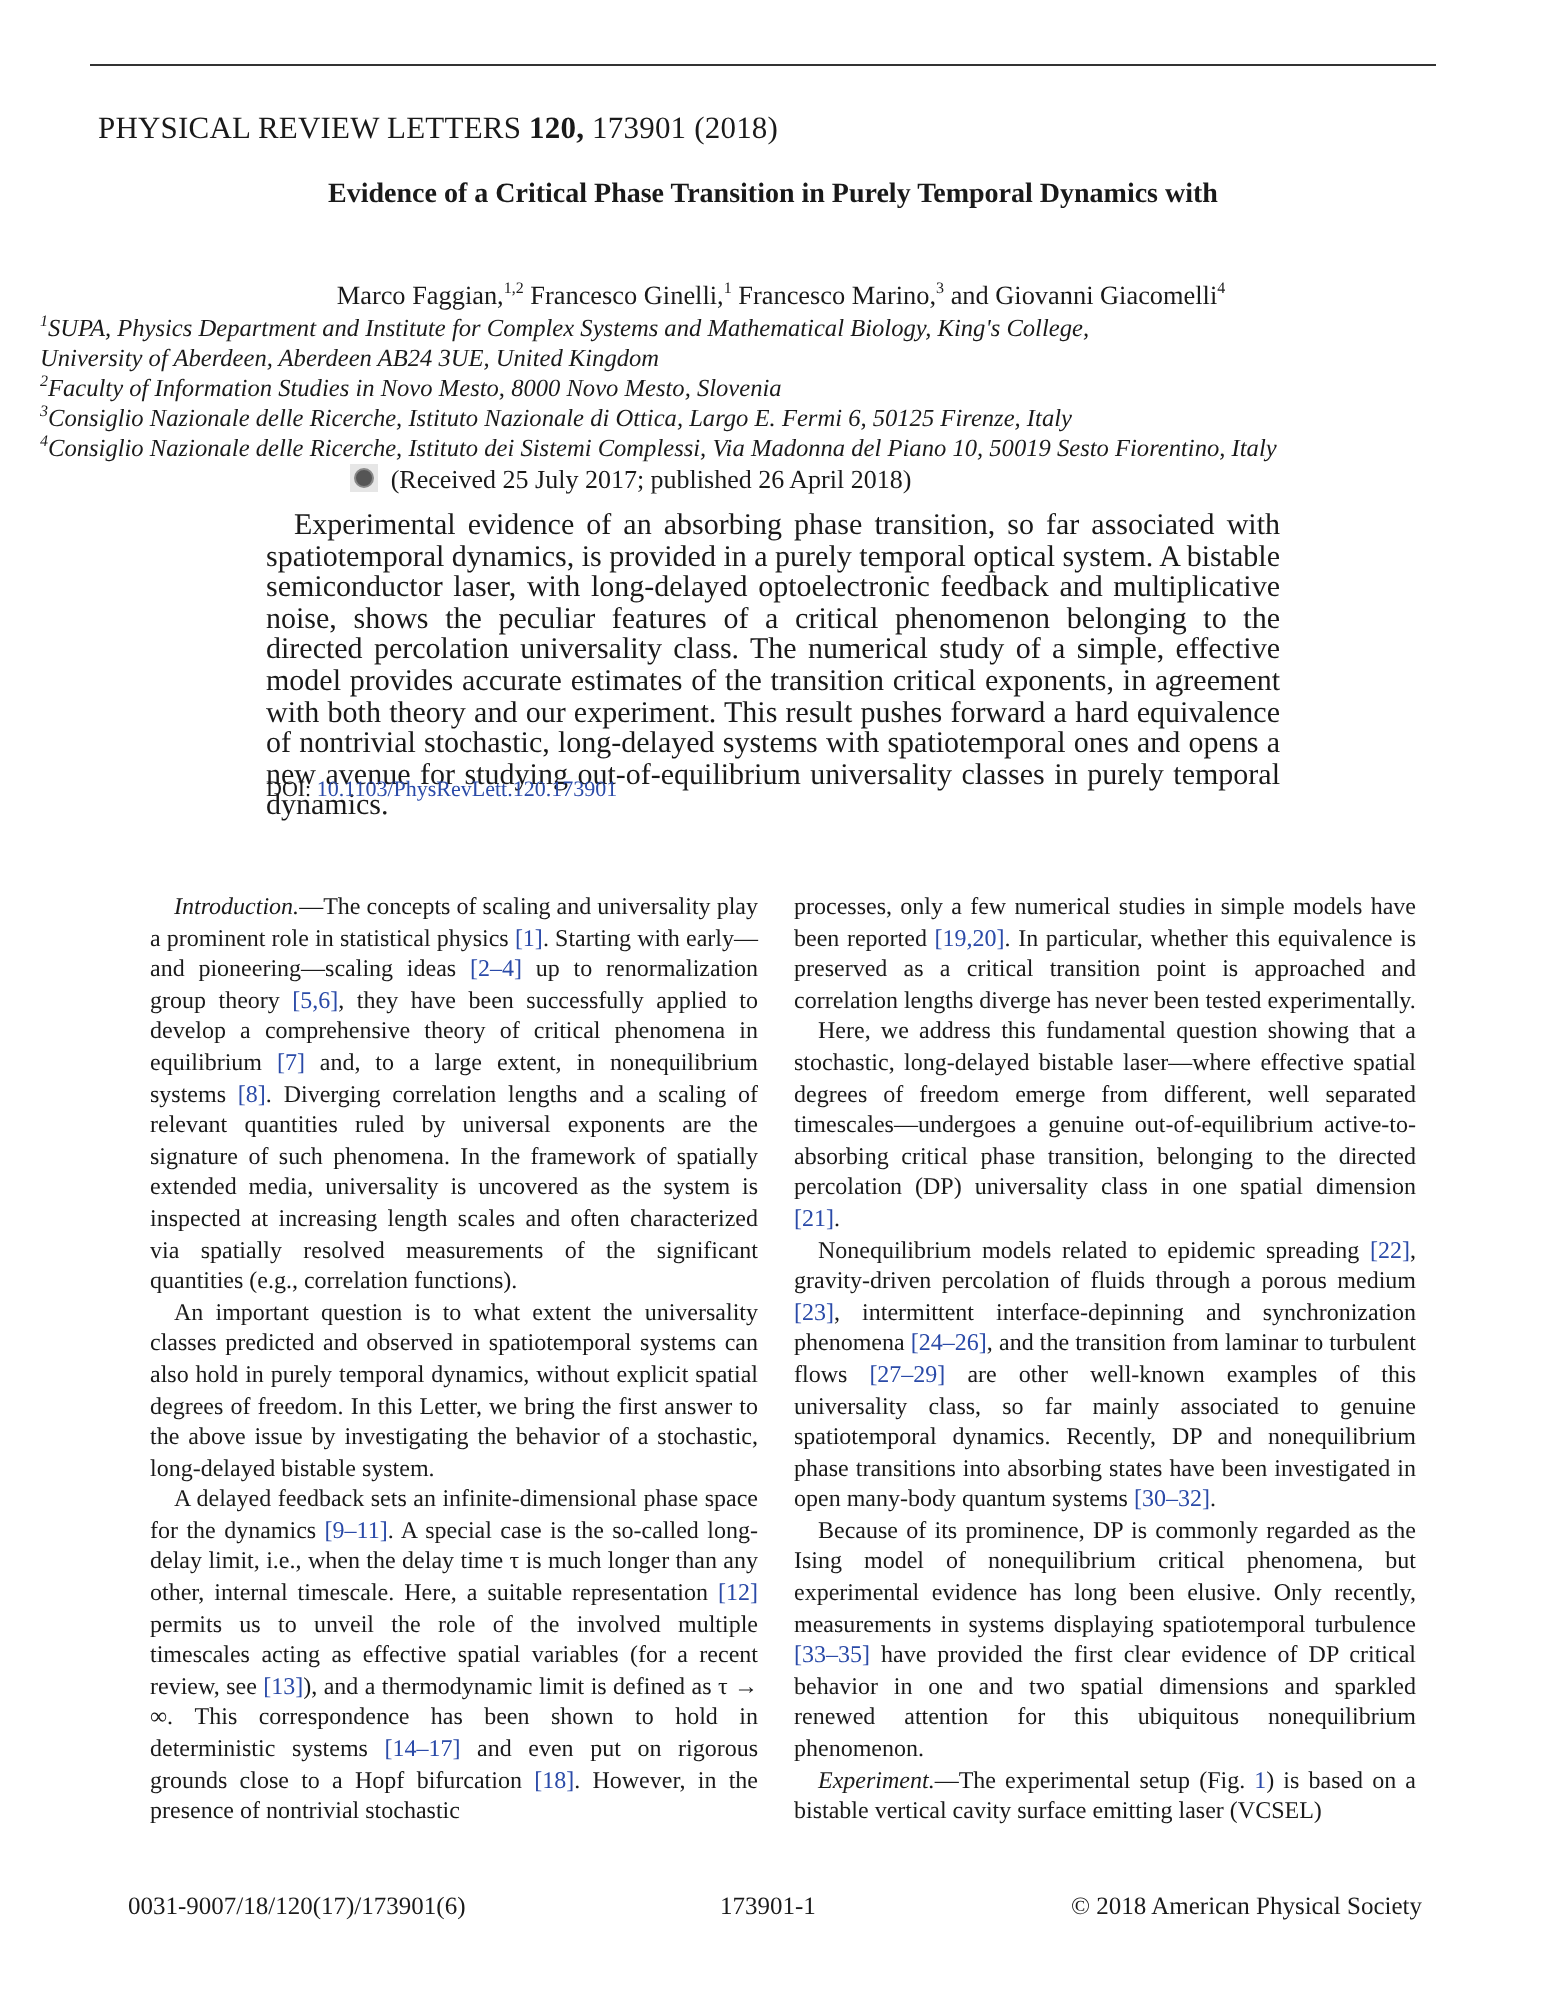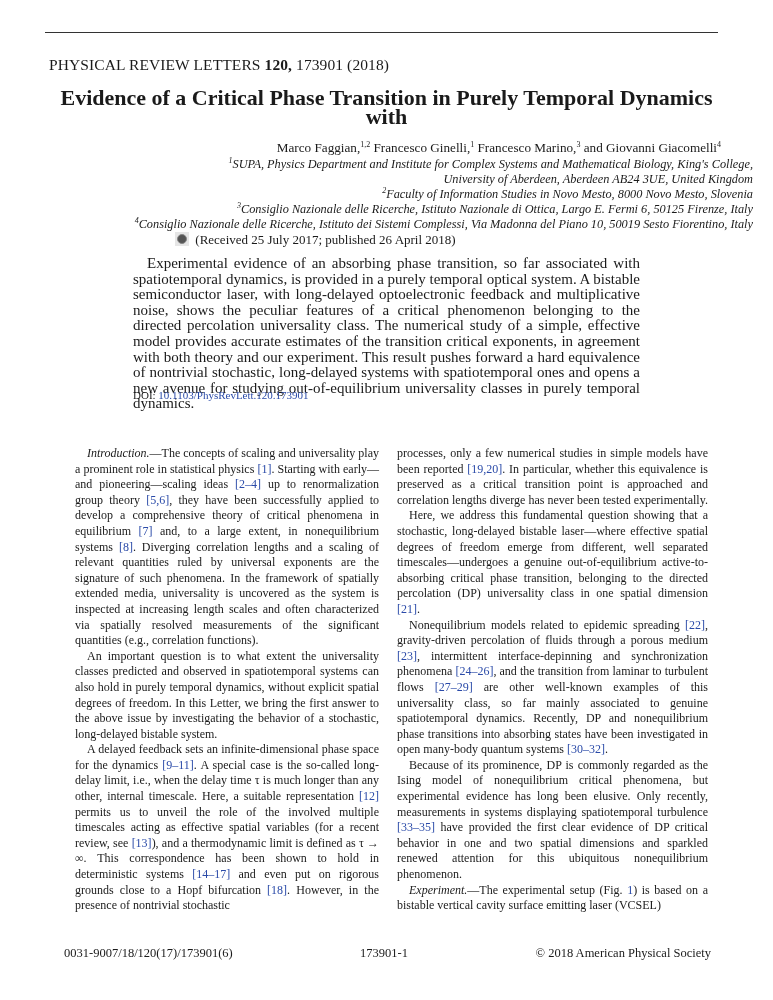--- a/index.html
+++ b/index.html
@@ -4,24 +4,24 @@
 <style>
   html, body { margin: 0; padding: 0; background: #ffffff; }
   body { width: 773px; height: 1000px; position: relative; overflow: hidden;
          font-family: "Liberation Serif", "DejaVu Serif", serif; color: #1a1a1a; }
   .header { position: absolute; left: 49px; top: 8px; width: 673px; text-align: left;
             font-size: 15.5px; letter-spacing: 0.1px; margin-top: 48px; }
   .header b { font-weight: bold; }
   .header-rule { position: absolute; left: 45px; top: 32px; width: 673px; height: 0;
                  border-top: 1.5px solid #333; }
   .title { position: absolute; left: 60px; top: 88px; width: 653px; text-align: center;
-           font-weight: bold; font-size: 22px; line-height: 19px; }
-  .authors { position: absolute; left: 28px; top: 140px; width: 693px; text-align: right;
+           font-weight: bold; font-size: 14px; line-height: 19px; }
+  .authors { position: absolute; left: 44px; top: 140px; width: 693px; text-align: center;
              font-size: 13.2px; line-height: 16px; }
-  .affil { position: absolute; left: 20px; width: 733px; text-align: right; font-style: italic;
+  .affil { position: absolute; left: 20px; width: 733px; text-align: left; font-style: italic;
            font-size: 12.3px; line-height: 14px; }
   sup { font-size: 8px; vertical-align: super; line-height: 0; }
   .received { position: absolute; left: 0; top: 232px; width: 631px; text-align: center;
               font-size: 13px; }
   .crossmark { display: inline-block; width: 14px; height: 14px; background: #e6e6e6;
                vertical-align: -2px; margin-right: 6px; position: relative; }
   .crossmark::after { content: ""; position: absolute; left: 2px; top: 2px; width: 8px; height: 8px;
                border-radius: 50%; background: #555; border: 1px solid #888; }
   .abstract { position: absolute; left: 133px; top: 256px; width: 507px; font-size: 15px;
               line-height: 15.6px; text-align: justify; text-indent: 14px; }

